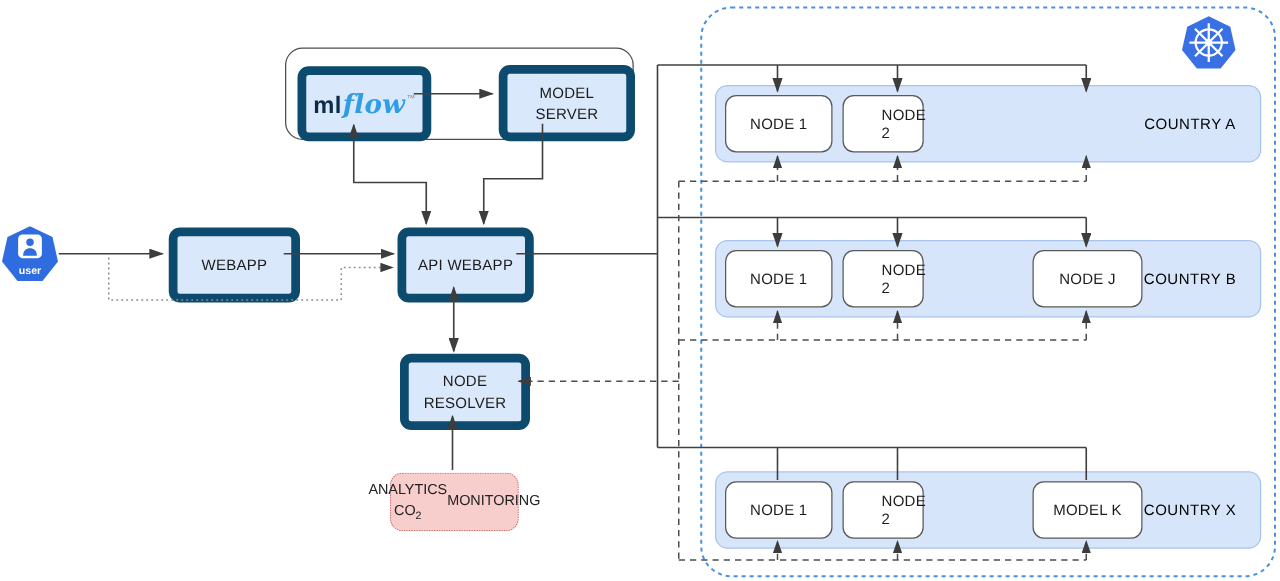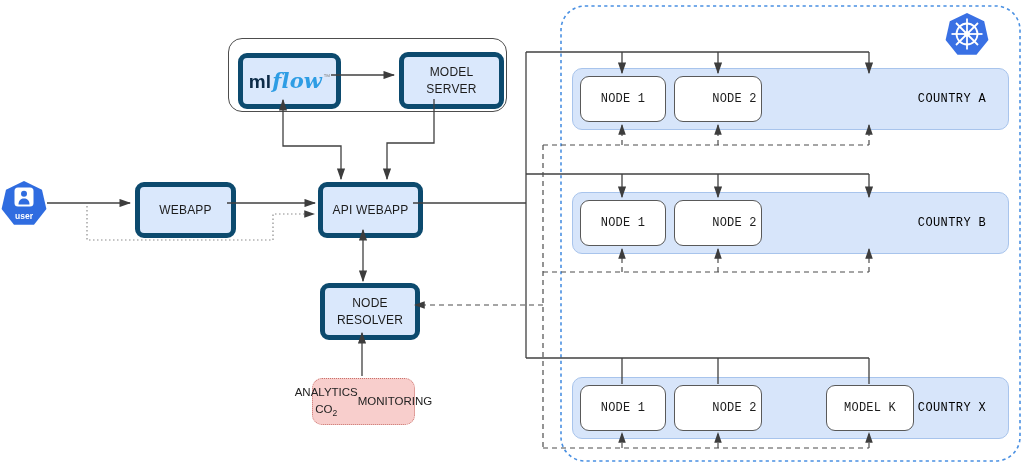--- a/index.html
+++ b/index.html
@@ -2,43 +2,43 @@
 <html><head>
 <meta charset="utf-8">
 <style>
   html,body{margin:0;padding:0;background:#ffffff;}
   #canvas{
     position:relative;width:1024px;height:465px;background:#ffffff;overflow:hidden;
     font-family:"Liberation Sans", sans-serif;color:#1f1f1f;
   }
   svg.layer{position:absolute;left:0;top:0;pointer-events:none;}
   .bluebox{
-    position:absolute;background:#dae8fc;border:5px solid #0c4a6e;border-radius:9px;
+    position:absolute;background:#dae8fc;border:7px solid #0c4a6e;border-radius:9px;
     display:flex;align-items:center;justify-content:center;text-align:center;
     font-size:12px;letter-spacing:.2px;color:#1c1c1c;line-height:1.35;z-index:2;
   }
   .group-frame{
     position:absolute;background:#ffffff;border:1px solid #4d4d4d;border-radius:14px;z-index:2;
   }
   .pinkbox{
     position:absolute;background:#f8cecc;border:1.5px dotted #c9716b;border-radius:10px;
     display:flex;flex-direction:row;align-items:center;justify-content:center;text-align:center;
     font-size:11.5px;color:#222;line-height:1.45;z-index:2;
   }
   .strip{
     position:absolute;left:572px;width:435px;height:60px;background:#d7e5fa;
-    border:1px solid #a8c4ec;border-radius:10px;z-index:2;font-family:Liberation Mono, monospace;
+    border:1px solid #a8c4ec;border-radius:10px;z-index:2;
   }
   .node{
     position:absolute;top:7px;height:46px;background:#ffffff;border:1.3px solid #595959;
     border-radius:9px;display:flex;align-items:center;justify-content:center;
     font-size:12px;letter-spacing:.2px;color:#1c1c1c;box-sizing:border-box;
   }
   .node.n1{left:7px;width:86px;}
-  .node.n2{left:101px;width:88px;padding-left:33px;}
+  .node.n2{left:101px;width:65px;padding-left:33px;}
   .node.n3{left:253px;width:88px;}
   .country-label{
     position:absolute;left:341px;width:76px;top:0;height:60px;display:flex;align-items:center;
     justify-content:center;font-size:12px;letter-spacing:.4px;color:#000000;
   }
   .icon-abs{position:absolute;z-index:3;}
   
   .mlflow-wrap{display:flex;align-items:baseline;justify-content:center;}
   .mlflow-ml{font-weight:800;font-size:19px;color:#0c2b47;letter-spacing:.2px;}
   .mlflow-flow{font-style:italic;font-weight:600;font-size:21px;color:#2e9de4;
@@ -111,20 +111,21 @@
 
   <div class="strip" style="top:68px">
     <div class="node n1">NODE 1</div>
     <div class="node n2">NODE 2</div>
     <div class="country-label">COUNTRY A</div>
   </div>
 
   <div class="strip" style="top:192px">
     <div class="node n1">NODE 1</div>
     <div class="node n2">NODE 2</div>
+    <div class="node n3">NODE J</div>
     <div class="country-label">COUNTRY B</div>
   </div>
 
   <div class="strip" style="top:377px">
     <div class="node n1">NODE 1</div>
     <div class="node n2">NODE 2</div>
     <div class="node n3">MODEL K</div>
     <div class="country-label">COUNTRY X</div>
   </div>
 

